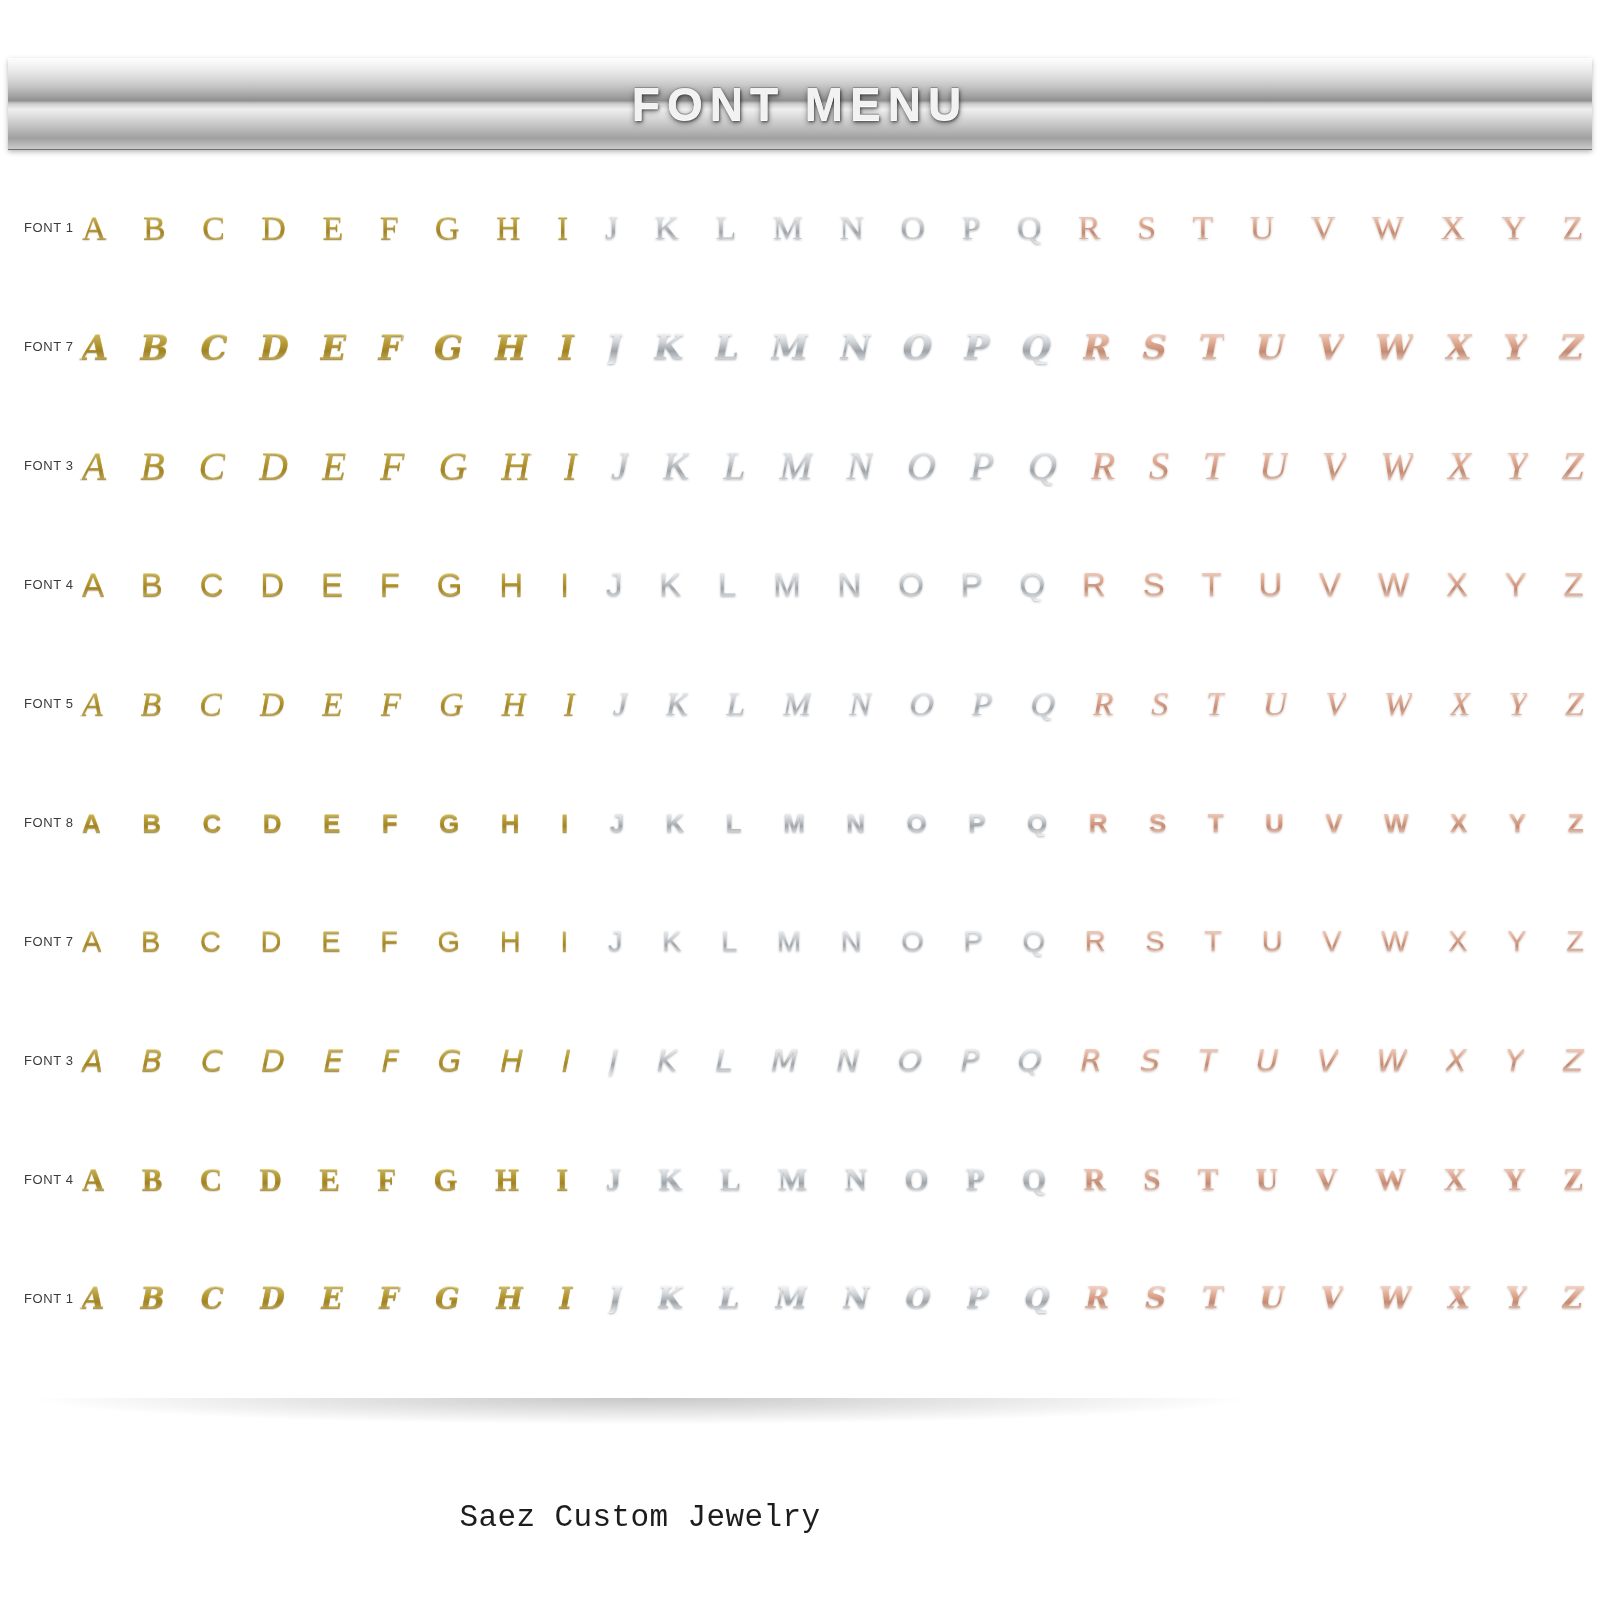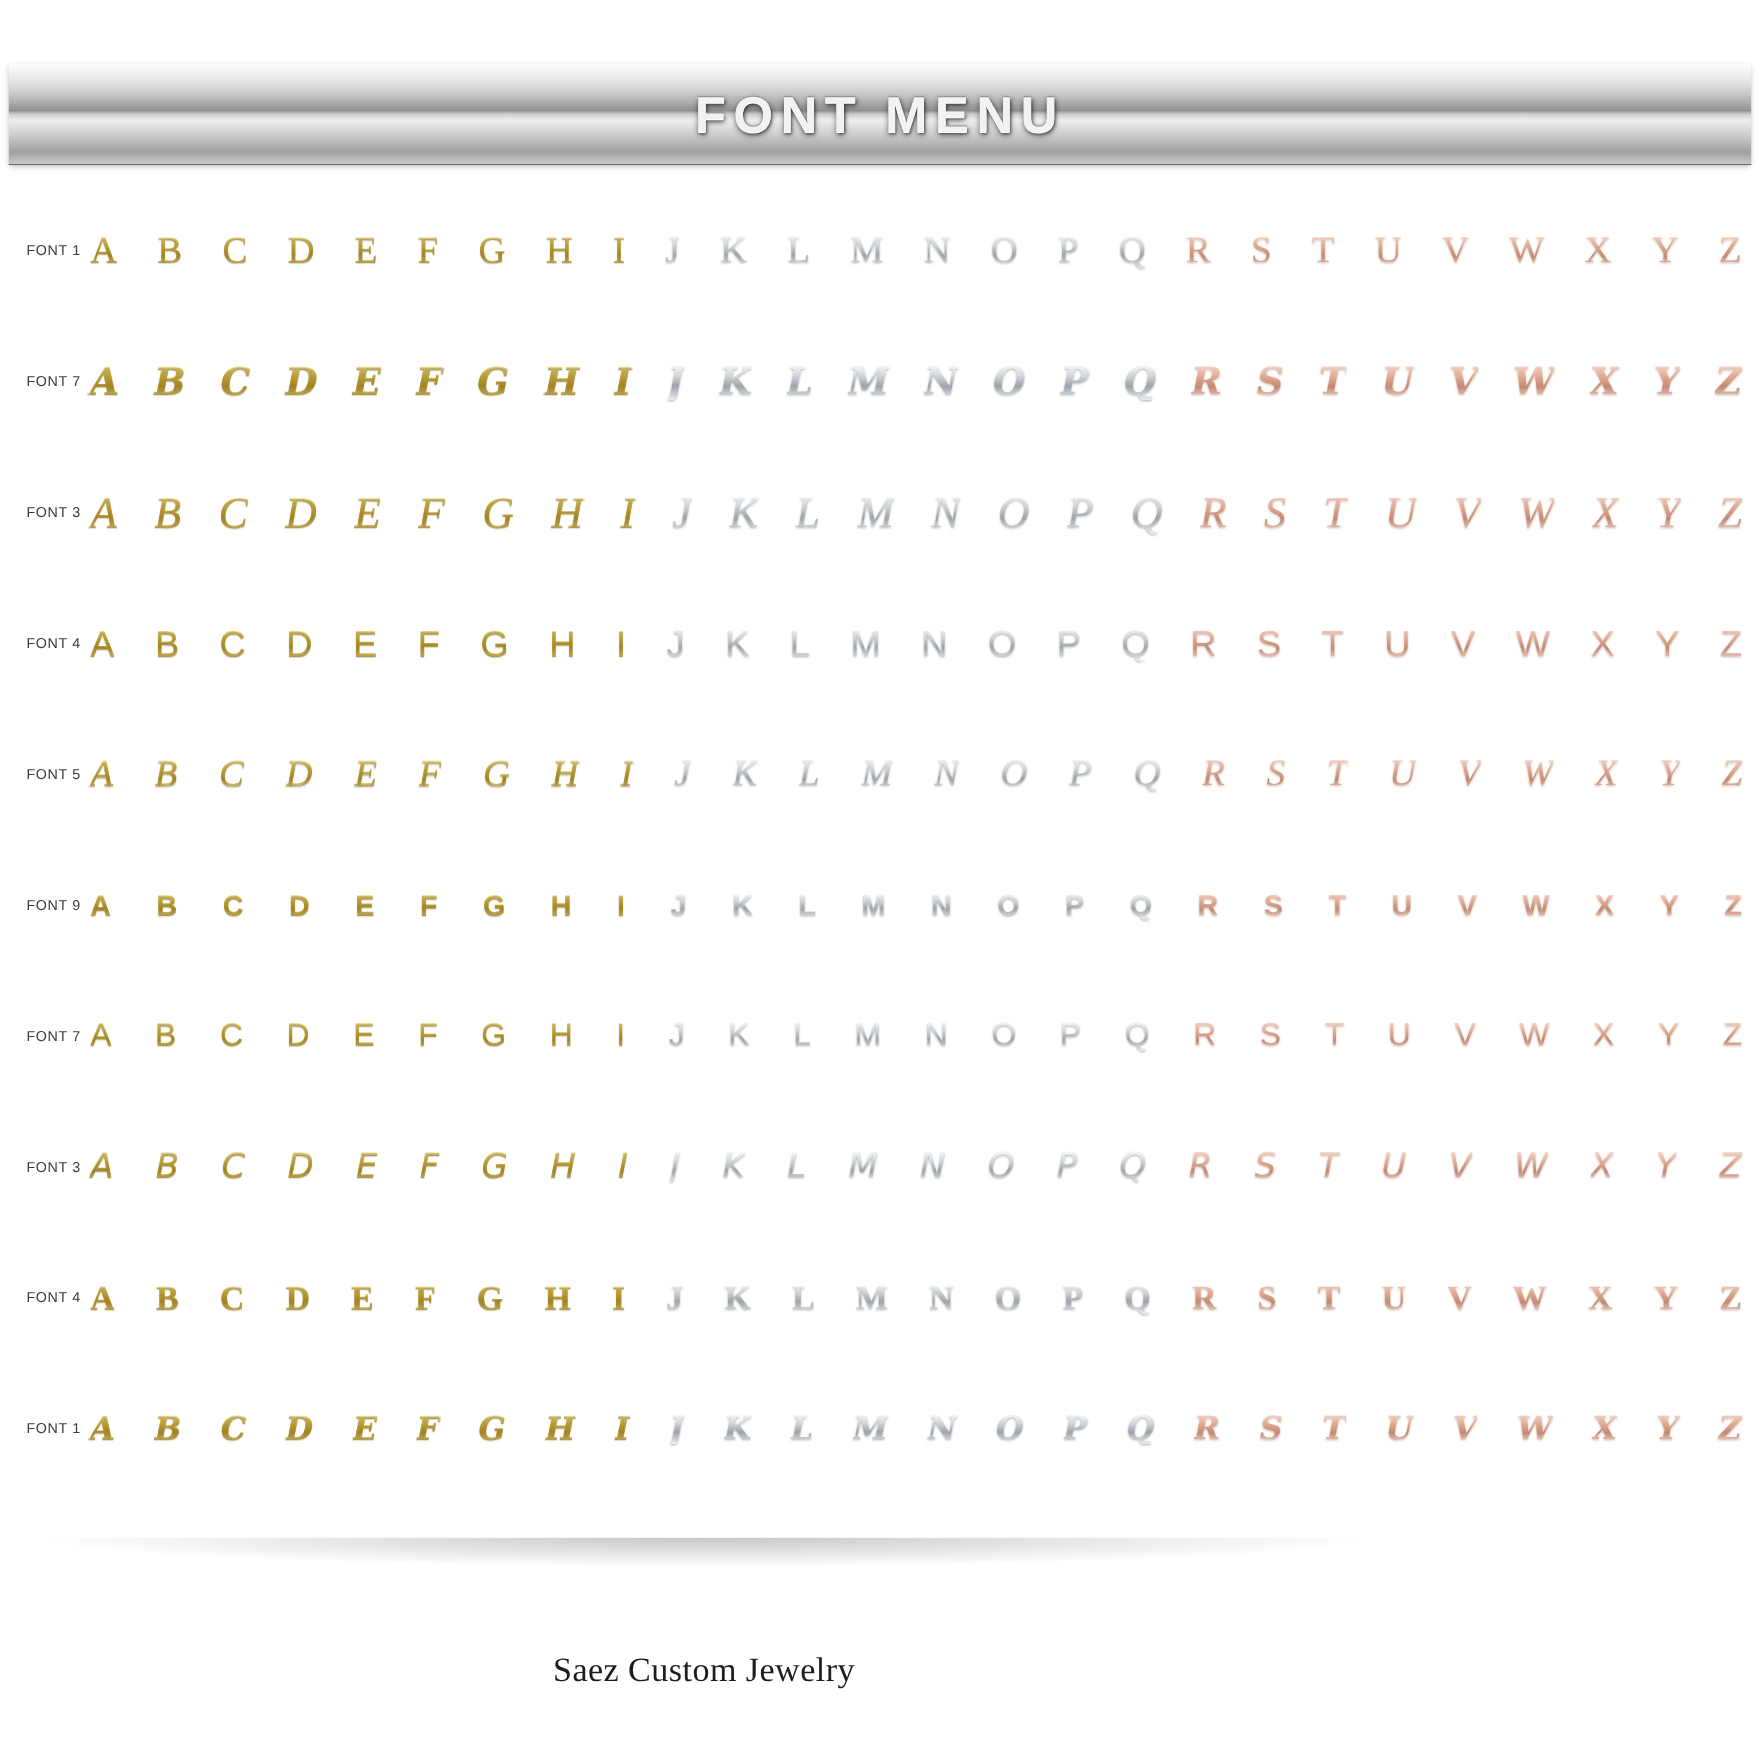--- a/index.html
+++ b/index.html
@@ -161,21 +161,21 @@
     top: 1398px;
     height: 26px;
     background: radial-gradient(ellipse at 50% 0%, rgba(0,0,0,0.22) 0%, rgba(0,0,0,0.0) 72%);
   }
   .footer {
     position: absolute;
     left: 0;
     right: 0;
     top: 1500px;
     text-align: center;
-    font-family: Liberation Serif, serif;
+    font-family: Liberation Mono, monospace;
     font-size: 31px;
     color: #1d1d1d;
     letter-spacing: 0.4px;
   }
 </style>
 </head>
 <body>
 
 <div class="sheet">
 
@@ -335,21 +335,21 @@
           <span class="ltr f5 rose">T</span>
           <span class="ltr f5 rose">U</span>
           <span class="ltr f5 rose">V</span>
           <span class="ltr f5 rose">W</span>
           <span class="ltr f5 rose">X</span>
           <span class="ltr f5 rose">Y</span>
           <span class="ltr f5 rose">Z</span>
         </div>
       </div>
       <div class="font-row">
-        <div class="row-label">FONT 9</div>
+        <div class="row-label">FONT 8</div>
         <div class="letters">
           <span class="ltr f6 gold">A</span>
           <span class="ltr f6 gold">B</span>
           <span class="ltr f6 gold">C</span>
           <span class="ltr f6 gold">D</span>
           <span class="ltr f6 gold">E</span>
           <span class="ltr f6 gold">F</span>
           <span class="ltr f6 gold">G</span>
           <span class="ltr f6 gold">H</span>
           <span class="ltr f6 gold">I</span>

